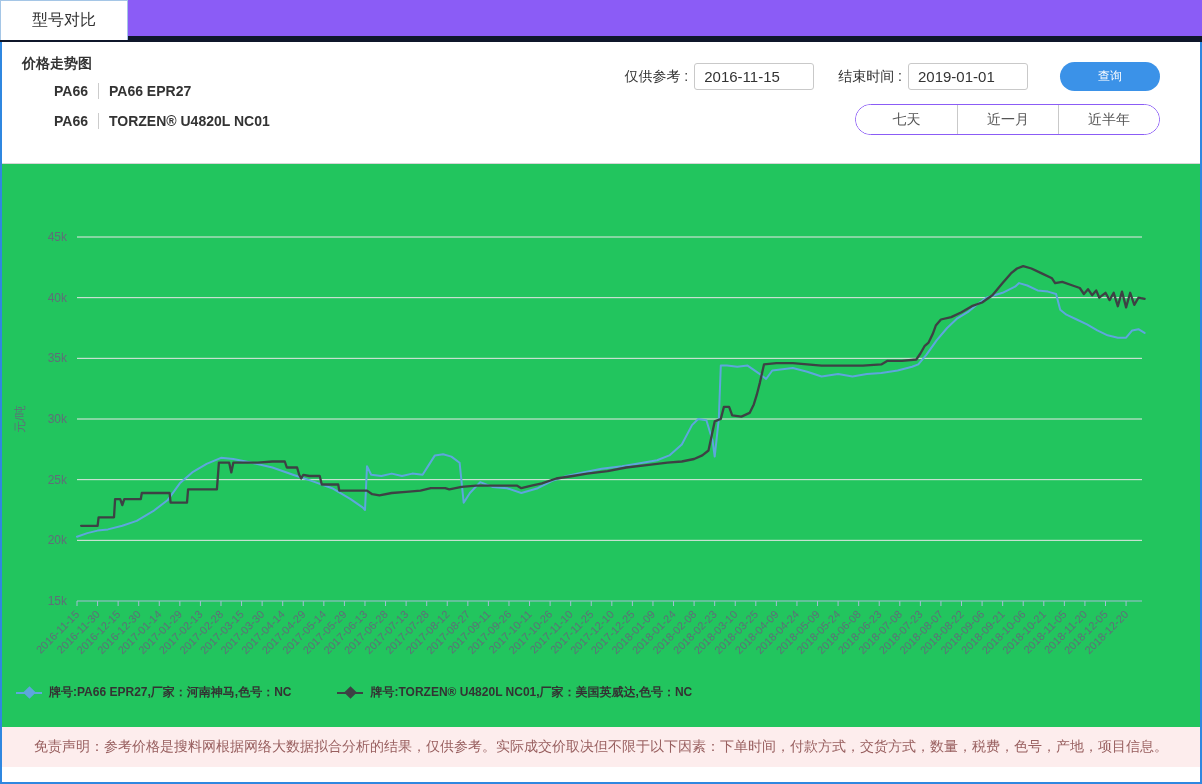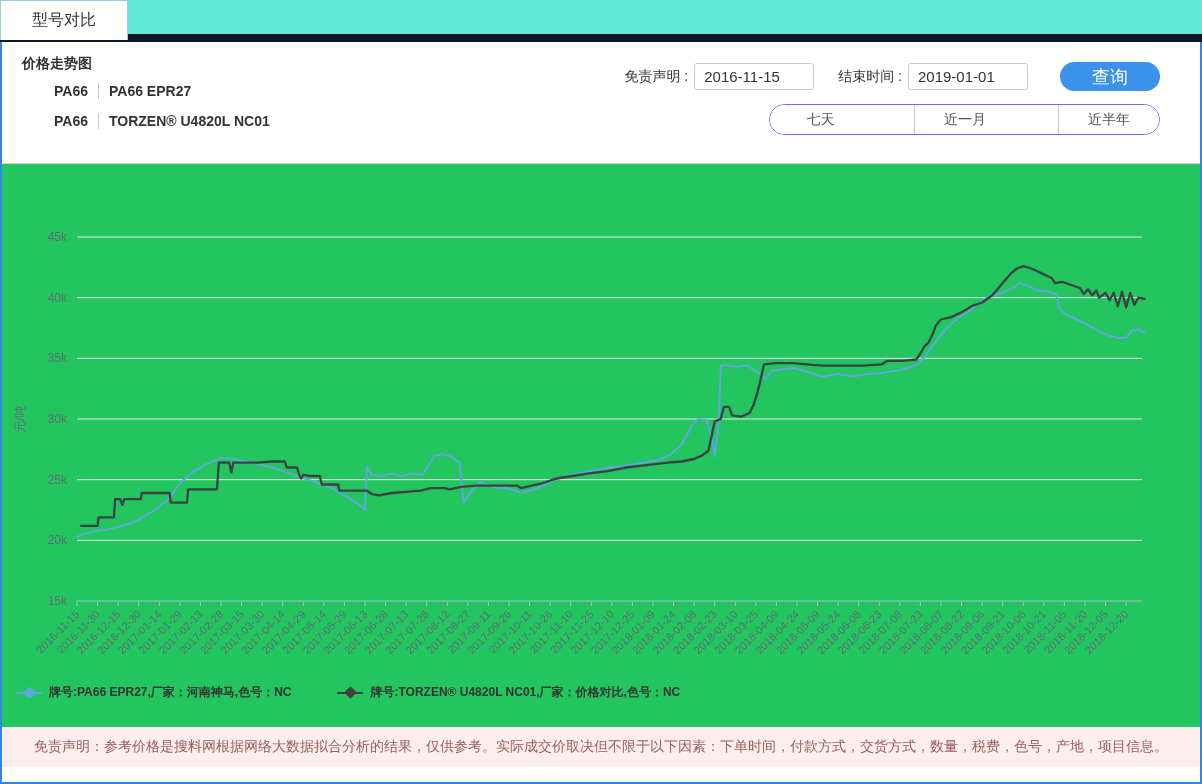--- a/index.html
+++ b/index.html
@@ -5,45 +5,45 @@
   * { margin:0; padding:0; box-sizing:border-box; }
   html,body { background:#fff; }
   body {
     width:1202px; height:784px;
     font-family:"Liberation Sans","DejaVu Sans",sans-serif;
     color:#333; overflow:hidden;
   }
   .page { width:1202px; height:784px; background:#fff; }
 
   
-  .tabbar { height:42px; display:flex; border-bottom:8px solid #0f172a; background:#5eead4; }
+  .tabbar { height:42px; display:flex; border-bottom:6px solid #0f172a; background:#8b5cf6; }
   .tab { width:128px; height:40px; line-height:38px; text-align:center; font-size:16px; cursor:pointer; }
   .tab-inactive { color:#333; background:#fff; border:1px solid #a5c6e6; border-bottom:none; }
   .tab-active { color:#fff; background:#2f87e0; }
 
   
   .main { height:742px; border:2px solid #2f87e0; border-top:none; background:#fff; }
 
   
   .header { position:relative; height:122px; border-bottom:1px solid #d6d6d6; background:#fff; }
   .chart-title { position:absolute; left:20px; top:13px; font-size:14px; font-weight:bold; color:#333; }
   .product-row { position:absolute; left:20px; display:flex; align-items:center; font-size:14px; font-weight:bold; color:#333;margin-left:32px; }
   .product-row.r1 { top:41px; }
   .product-row.r2 { top:71px; }
   .product-divider { width:1px; height:16px; background:#ccc; margin:0 10px; }
 
   .controls1 { position:absolute; top:20px; right:40px; display:flex; align-items:center; font-size:14px; color:#333; }
   .date-label { margin-right:6px; }
   .date-label.second { margin-left:24px; }
   .date-input { width:120px; height:27px; border:1px solid #c9c9c9; border-radius:3px; padding:0 9px; font-size:15px; color:#333; outline:none; font-family:inherit; }
-  .query-btn { margin-left:32px; width:100px; height:29px; border-radius:15px; background:#3b92e8; color:#fff; border:none; font-size:18px; cursor:pointer; font-family:inherit; }
+  .query-btn { margin-left:32px; width:100px; height:29px; border-radius:15px; background:#3b92e8; color:#fff; border:none; font-size:12px; cursor:pointer; font-family:inherit; }
 
   .controls2 { position:absolute; top:62px; right:40px; display:flex; border:1px solid #8b5cf6; border-radius:16px; overflow:hidden; height:31px; background:#fff; }
   .range-btn { width:101px; text-align:center; line-height:29px; font-size:14px; color:#555; background:#fff; cursor:pointer; }
-  .range-btn + .range-btn { border-left:1px solid #c9c9c9;margin-left:43px; }
+  .range-btn + .range-btn { border-left:1px solid #c9c9c9; }
 
   
   .chart-wrap { position:relative; height:563px; background:#22c55e; }
   .chart-wrap svg { position:absolute; left:0; top:0; }
   .legend { position:absolute; left:14px; top:520px; display:flex; gap:46px; align-items:center; }
   .legend-item { display:flex; align-items:center; font-size:12px; font-weight:bold; color:#333; cursor:pointer; }
   .legend-marker { position:relative; width:26px; height:11px; margin-right:7px; }
   .legend-line { position:absolute; left:0; top:4.5px; width:26px; height:2px; }
   .legend-diamond { position:absolute; left:8.5px; top:1px; width:9px; height:9px; transform:rotate(45deg); }
 
@@ -69,21 +69,21 @@
         <span class="product-divider"></span>
         <span>PA66 EPR27</span>
       </div>
       <div class="product-row r2">
         <span>PA66</span>
         <span class="product-divider"></span>
         <span>TORZEN® U4820L NC01</span>
       </div>
 
       <div class="controls1">
-        <span class="date-label">免责声明 :</span>
+        <span class="date-label">仅供参考 :</span>
         <input class="date-input" type="text" value="2016-11-15" style="">
         <span class="date-label second">结束时间 :</span>
         <input class="date-input" type="text" value="2019-01-01" style="">
         <button class="query-btn">查询</button>
       </div>
 
       <div class="controls2">
         <div class="range-btn">七天</div>
         <div class="range-btn">近一月</div>
         <div class="range-btn">近半年</div>
@@ -220,21 +220,21 @@
               <span class="legend-line" style="background: rgb(94, 166, 221);"></span>
               <span class="legend-diamond" style="background: rgb(94, 166, 221);"></span>
             </span>
             <span>牌号:PA66 EPR27,厂家：河南神马,色号：NC</span>
           </div>
           <div class="legend-item">
             <span class="legend-marker">
               <span class="legend-line" style="background: rgb(61, 65, 68);"></span>
               <span class="legend-diamond" style="background: rgb(61, 65, 68);"></span>
             </span>
-            <span>牌号:TORZEN® U4820L NC01,厂家：价格对比,色号：NC</span>
+            <span>牌号:TORZEN® U4820L NC01,厂家：美国英威达,色号：NC</span>
           </div>
         </div>
     </div>
 
     <div class="disclaimer">
       <span>免责声明：参考价格是搜料网根据网络大数据拟合分析的结果，仅供参考。实际成交价取决但不限于以下因素：下单时间，付款方式，交货方式，数量，税费，色号，产地，项目信息。</span>
     </div>
 
   </div>
 </div>

